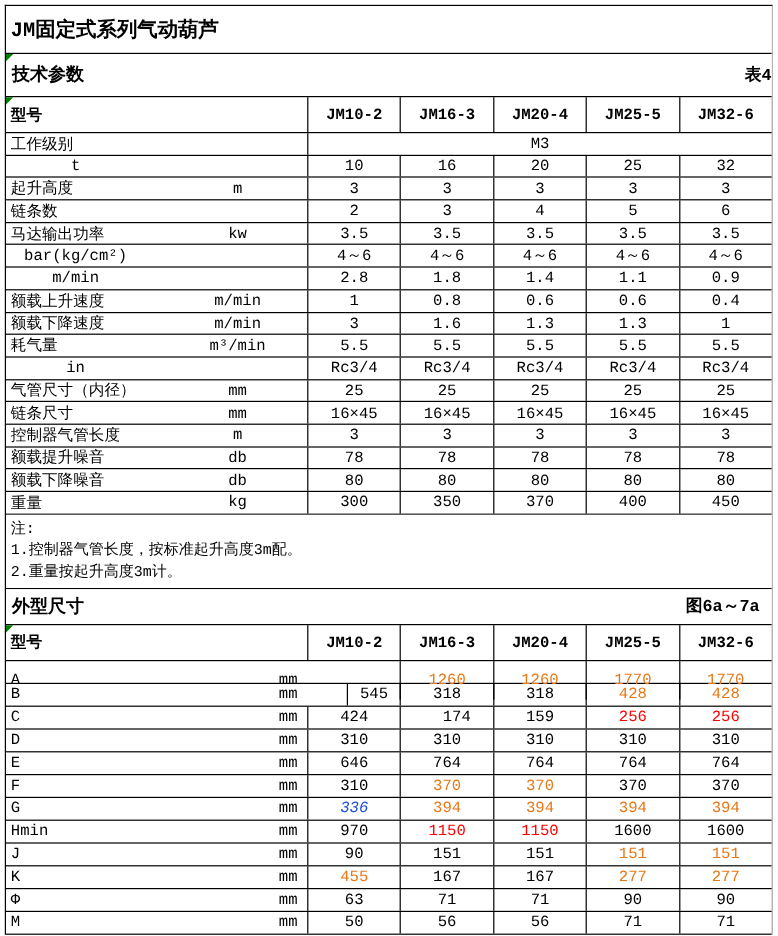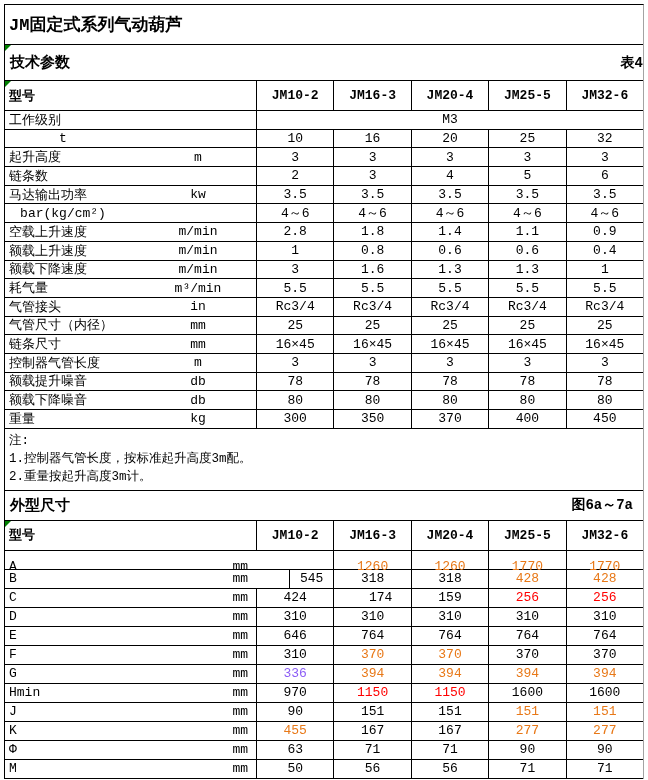--- a/index.html
+++ b/index.html
@@ -112,21 +112,20 @@
             <span class="punit">bar(kg/cm²)</span>
           </div>
           <div class="cell">4～6</div>
           <div class="cell">4～6</div>
           <div class="cell">4～6</div>
           <div class="cell">4～6</div>
           <div class="cell">4～6</div>
         </div>
         <div class="grid-row trow">
           <div class="cell labelcell">
-            <span class="pname">空载上升速度</span>
             <span class="punit">m/min</span>
           </div>
           <div class="cell">2.8</div>
           <div class="cell">1.8</div>
           <div class="cell">1.4</div>
           <div class="cell">1.1</div>
           <div class="cell">0.9</div>
         </div>
         <div class="grid-row trow">
           <div class="cell labelcell">
@@ -156,21 +155,20 @@
             <span class="punit">m³/min</span>
           </div>
           <div class="cell">5.5</div>
           <div class="cell">5.5</div>
           <div class="cell">5.5</div>
           <div class="cell">5.5</div>
           <div class="cell">5.5</div>
         </div>
         <div class="grid-row trow">
           <div class="cell labelcell">
-            <span class="pname">气管接头</span>
             <span class="punit">in</span>
           </div>
           <div class="cell">Rc3/4</div>
           <div class="cell">Rc3/4</div>
           <div class="cell">Rc3/4</div>
           <div class="cell">Rc3/4</div>
           <div class="cell">Rc3/4</div>
         </div>
         <div class="grid-row trow">
           <div class="cell labelcell">
@@ -329,21 +327,21 @@
           <div class="cell" style="color: rgb(232, 120, 23);">370</div>
           <div class="cell" style="color: rgb(232, 120, 23);">370</div>
           <div class="cell" style="color: rgb(0, 0, 0);">370</div>
           <div class="cell" style="color: rgb(0, 0, 0);">370</div>
         </div>
         <div class="grid-row drow">
           <div class="cell labelcell">
             <span class="pname">G</span>
             <span class="punit-r">mm</span>
           </div>
-          <div class="cell" style="color: #8b5cf6;">336</div>
+          <div class="cell" style="color: #1d4ed8; font-style: italic;">336</div>
           <div class="cell" style="color: rgb(232, 120, 23);">394</div>
           <div class="cell" style="color: rgb(232, 120, 23);">394</div>
           <div class="cell" style="color: rgb(232, 120, 23);">394</div>
           <div class="cell" style="color: rgb(232, 120, 23);">394</div>
         </div>
         <div class="grid-row drow">
           <div class="cell labelcell">
             <span class="pname">Hmin</span>
             <span class="punit-r">mm</span>
           </div>

